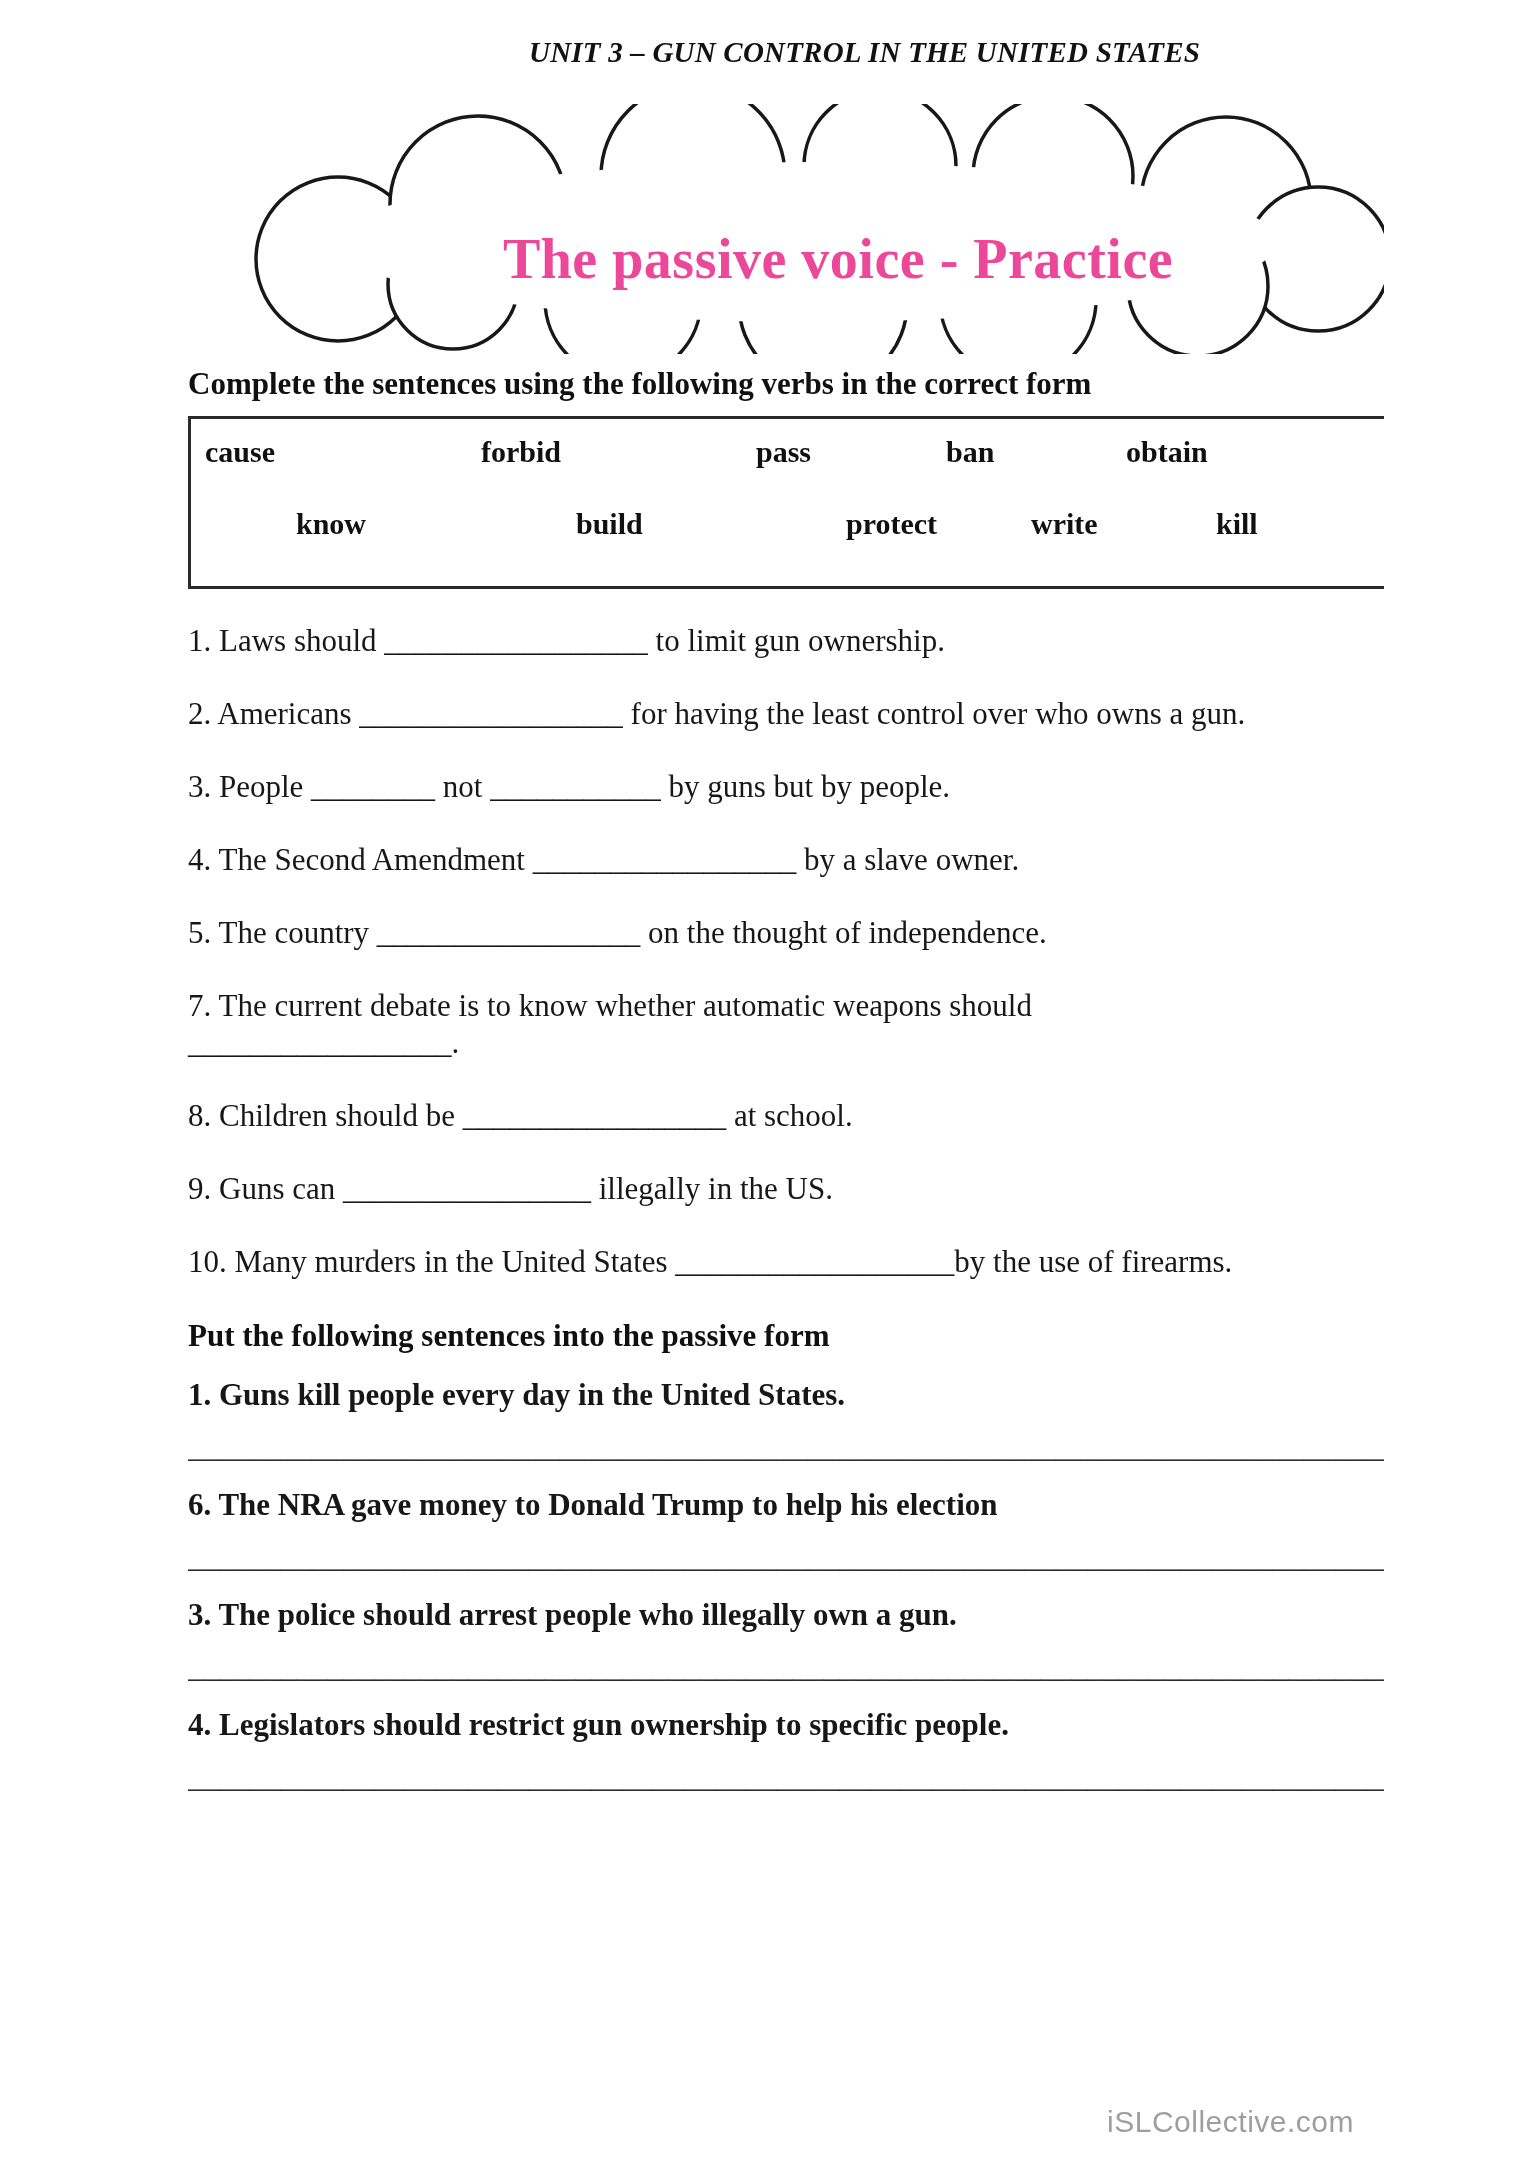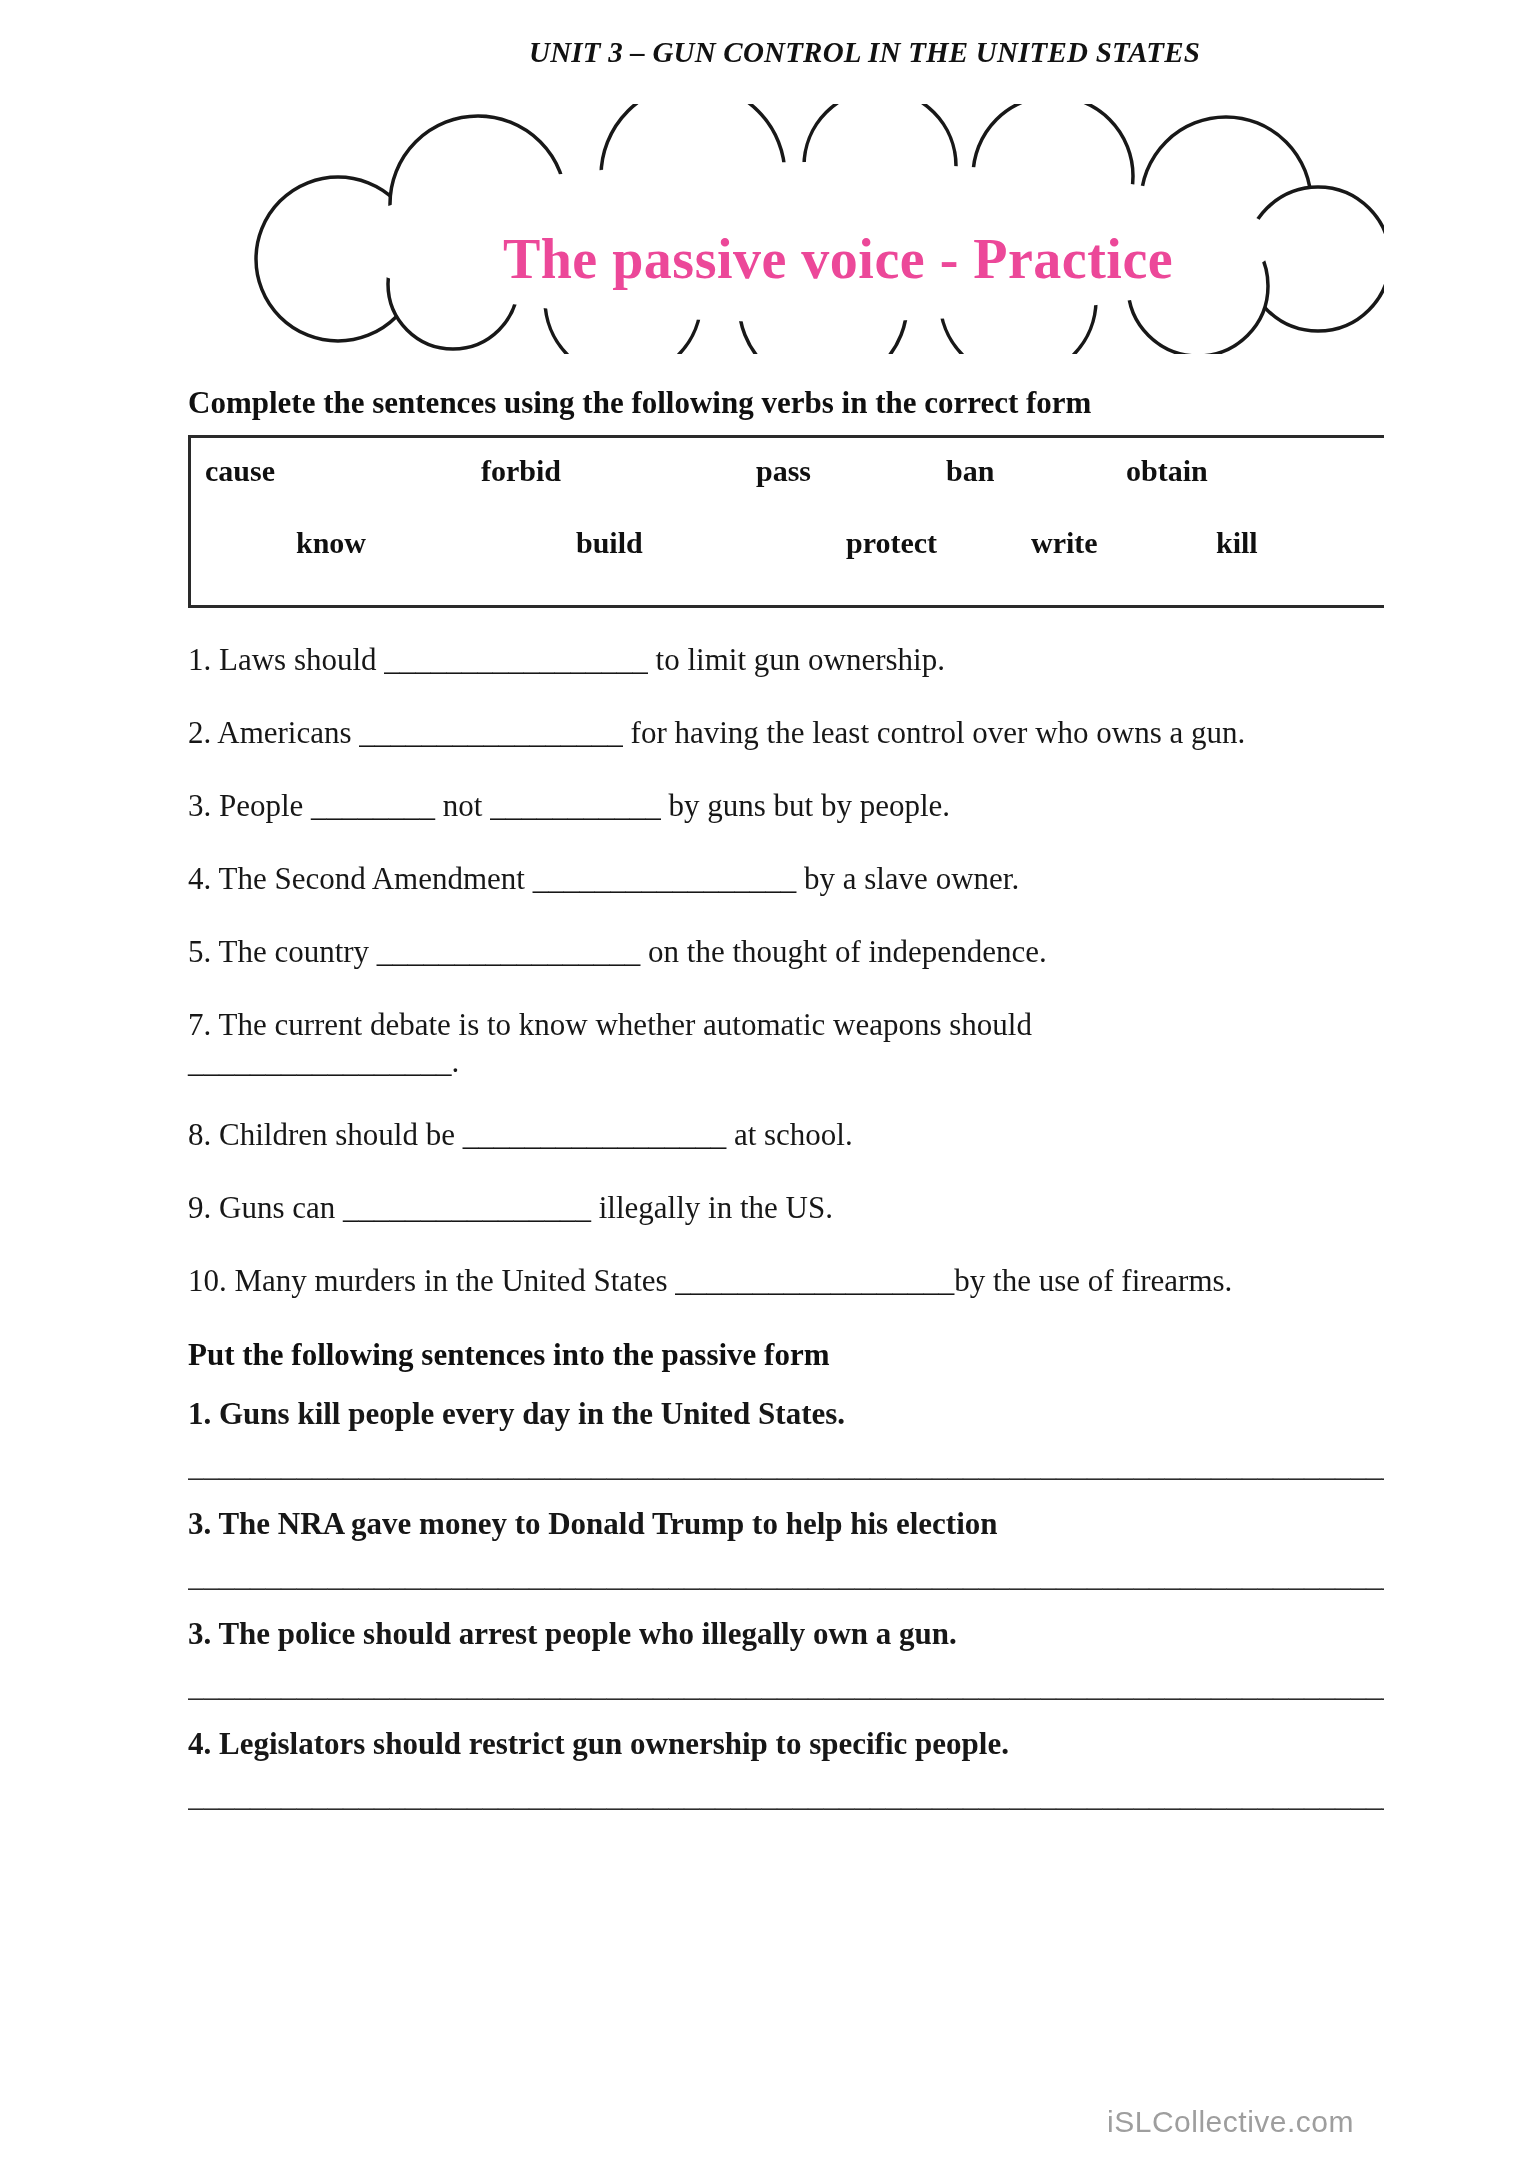--- a/index.html
+++ b/index.html
@@ -32,21 +32,21 @@
     left:70px; right:-40px; top:126px;
     text-align:center;
     font-size:56px;
     line-height:58px;
     font-weight:bold;
     color:#ec4899;
     letter-spacing:0.5px;
   }
   .content {
     position:absolute;
-    left:188px; top:384px;
+    left:188px; top:365px;
     width:1270px;
   }
   .section-heading {
     font-size:31px;
     line-height:37px;
     font-weight:bold;
     margin:0 0 14px 0;
     color:#101010;
   }
   .section-heading.second {
@@ -155,21 +155,21 @@
       <p class="sentence">9. Guns can ________________ illegally in the US.</p>
       <p class="sentence">10. Many murders in the United States __________________by the use of firearms.</p>
     </div>
 
     <h2 class="section-heading second">Put the following sentences into the passive form</h2>
 
     <div class="exercise2">
       <p class="sentence2">1. Guns kill people every day in the United States.</p>
       <div class="answer-line">____________________________________________________________________________________</div>
 
-      <p class="sentence2">3. The NRA gave money to Donald Trump to help his election</p>
+      <p class="sentence2">6. The NRA gave money to Donald Trump to help his election</p>
       <div class="answer-line">____________________________________________________________________________________</div>
 
       <p class="sentence2">3. The police should arrest people who illegally own a gun.</p>
       <div class="answer-line">____________________________________________________________________________________</div>
 
       <p class="sentence2">4. Legislators should restrict gun ownership to specific people.</p>
       <div class="answer-line">____________________________________________________________________________________</div>
     </div>
 
   </div>

